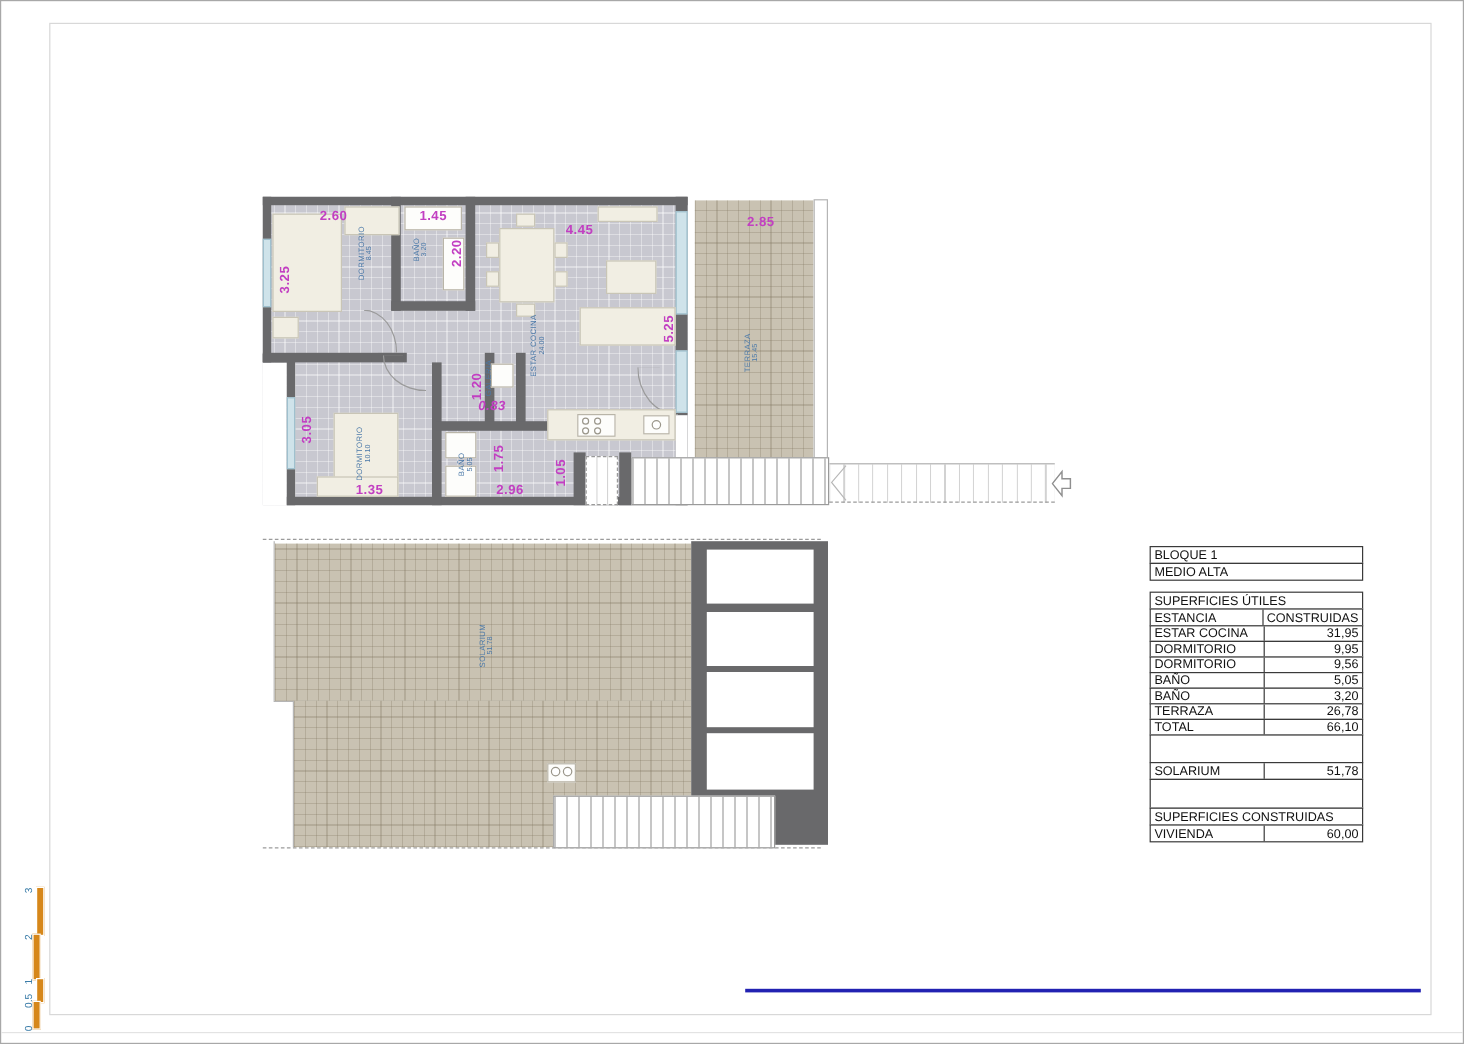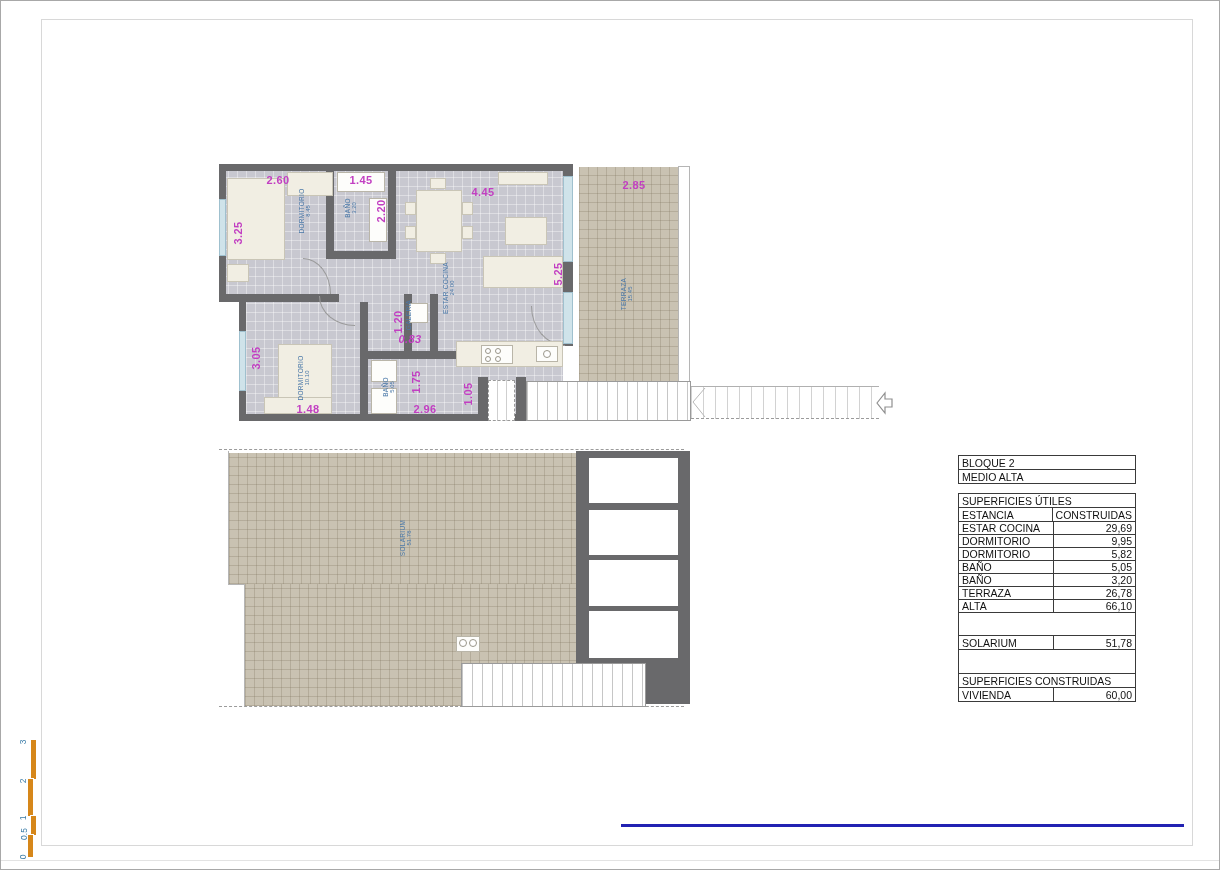--- a/index.html
+++ b/index.html
@@ -176,21 +176,21 @@
       <div class="dim" style="left: 482px; top: 179px; margin-top: 12px;">4.45</div>
       <div class="dim" style="left: 633px; top: 184px;">2.85</div>
       <div class="dim vert" style="left: 237px; top: 232px;">3.25</div>
       <div class="dim vert" style="left: 380px; top: 210px;">2.20</div>
       <div class="dim vert" style="left: 557px; top: 273px;">5.25</div>
       <div class="dim vert" style="left: 397px; top: 321px;">1.20</div>
       <div class="dim" style="left: 409px; top: 338px; font-style: italic;">0.83</div>
       <div class="dim vert" style="left: 255px; top: 357px;">3.05</div>
       <div class="dim vert" style="left: 415px; top: 381px;">1.75</div>
       <div class="dim vert" style="left: 467px; top: 393px;">1.05</div>
-      <div class="dim" style="left: 307px; top: 408px;">1.48</div>
+      <div class="dim" style="left: 307px; top: 408px;">1.35</div>
       <div class="dim" style="left: 424px; top: 408px;">2.96</div>
     </div>
   <div class="abs" style="left:0;top:0;width:1220px;height:870px;pointer-events:none;" id="rooms-layer">
       <div class="room-label" style="left: 304px; top: 210px;">
         <div class="rl-name">DORMITORIO</div>
         <div class="rl-area">8.45</div>
       </div>
       <div class="room-label" style="left: 350px; top: 207px;">
         <div class="rl-name">BAÑO</div>
         <div class="rl-area">3.20</div>
@@ -215,60 +215,60 @@
         <div class="rl-area">5.05</div>
       </div>
       <div class="room-label" style="left: 405px; top: 537px;">
         <div class="rl-name">SOLARIUM</div>
         <div class="rl-area">51.78</div>
       </div>
     </div>
 
   <div id="areas-table">
     <div class="trow h15">
-        <div class="tfull">BLOQUE 2</div>
+        <div class="tfull">BLOQUE 1</div>
       </div>
     <div class="trow h15">
         <div class="tfull">MEDIO ALTA</div>
       </div>
     <div class="tspacer"></div>
     <div class="trow h15">
         <div class="tfull">SUPERFICIES ÚTILES</div>
       </div>
     <div class="trow h15">
       <div class="tcell-l">ESTANCIA</div>
       <div class="tcell-r" style="text-align:left">CONSTRUIDAS</div>
     </div>
     <div id="table-data-rows">
         <div class="trow h14">
           <div class="tcell-l">ESTAR COCINA</div>
-          <div class="tcell-r">29,69</div>
+          <div class="tcell-r">31,95</div>
         </div>
         <div class="trow h14">
           <div class="tcell-l">DORMITORIO</div>
           <div class="tcell-r">9,95</div>
         </div>
         <div class="trow h14">
           <div class="tcell-l">DORMITORIO</div>
-          <div class="tcell-r">5,82</div>
+          <div class="tcell-r">9,56</div>
         </div>
         <div class="trow h14">
           <div class="tcell-l">BAÑO</div>
           <div class="tcell-r">5,05</div>
         </div>
         <div class="trow h14">
           <div class="tcell-l">BAÑO</div>
           <div class="tcell-r">3,20</div>
         </div>
         <div class="trow h14">
           <div class="tcell-l">TERRAZA</div>
           <div class="tcell-r">26,78</div>
         </div>
         <div class="trow h14">
-          <div class="tcell-l">ALTA</div>
+          <div class="tcell-l">TOTAL</div>
           <div class="tcell-r">66,10</div>
         </div>
       </div>
     <div class="tempty1"></div>
     <div class="trow h15">
       <div class="tcell-l">SOLARIUM</div>
       <div class="tcell-r">51,78</div>
     </div>
     <div class="tempty2"></div>
     <div class="trow h15">

